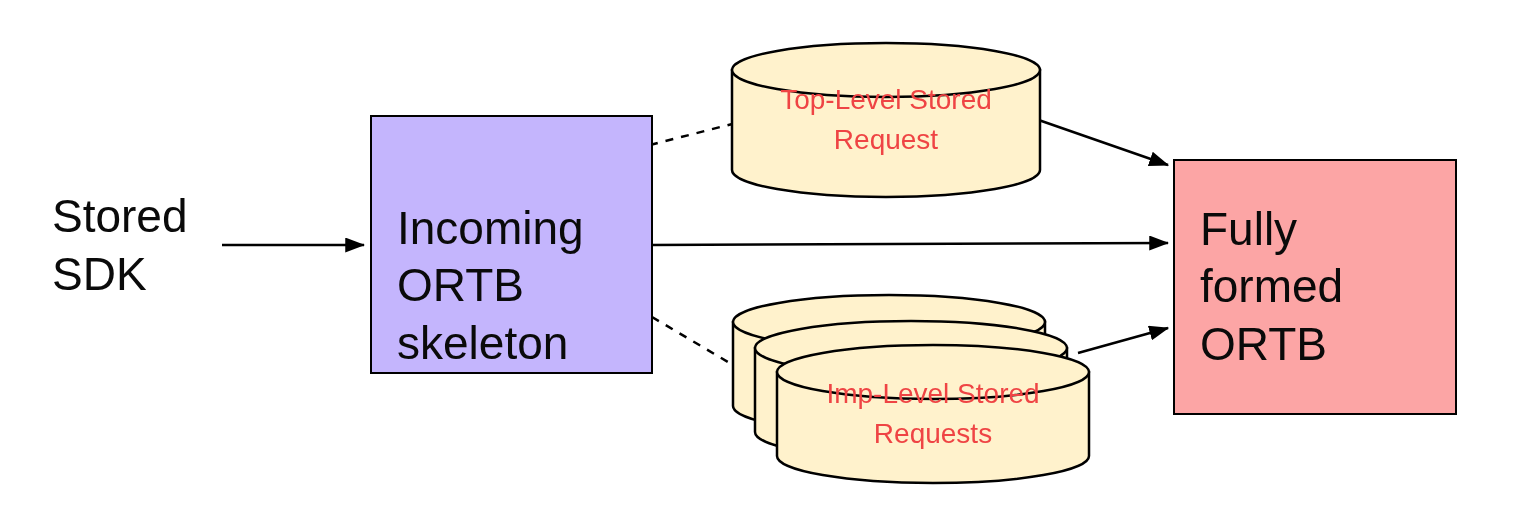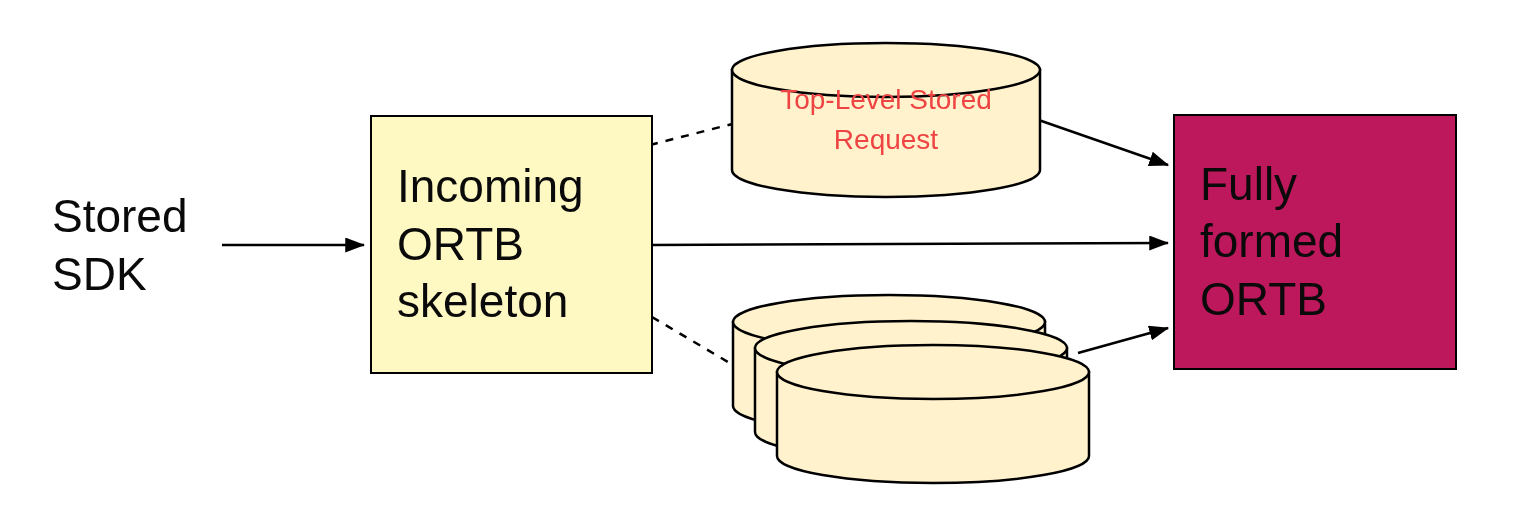--- a/index.html
+++ b/index.html
@@ -22,22 +22,22 @@
   .cyl { stroke: #000000; stroke-width: 2.5; }
   .node {
     position: absolute;
     box-sizing: border-box;
     display: flex;
     align-items: center;
   }
   .box {
     border: 2px solid #000000;
   }
-  .box-blue  { background: #fef9c3; }
-  .box-green { background: #be185d; }
+  .box-blue  { background: #c4b5fd; align-items: flex-end; }
+  .box-green { background: #fca5a5; margin-top: 45px; }
   .label {
     white-space: pre-line;
     font-size: 46px;
     line-height: 1.25;
     color: #0a0a0a;
   }
   .box .label { padding-left: 25px; }
   .free-label {
     position: absolute;
     white-space: pre-line;
@@ -106,14 +106,16 @@
 
   <div class="node box box-green" style="left:1173px; top:114px; width:284px; height:256px;">
     <div class="label">Fully
 formed
 ORTB</div>
   </div>
 
   <div class="cyl-label" style="left:736px; top:80px; width:300px;">Top-Level Stored
 Request</div>
 
+  <div class="cyl-label" style="left:783px; top:374px; width:300px;">Imp-Level Stored
+Requests</div>
 
 </div>
 
 </body></html>

